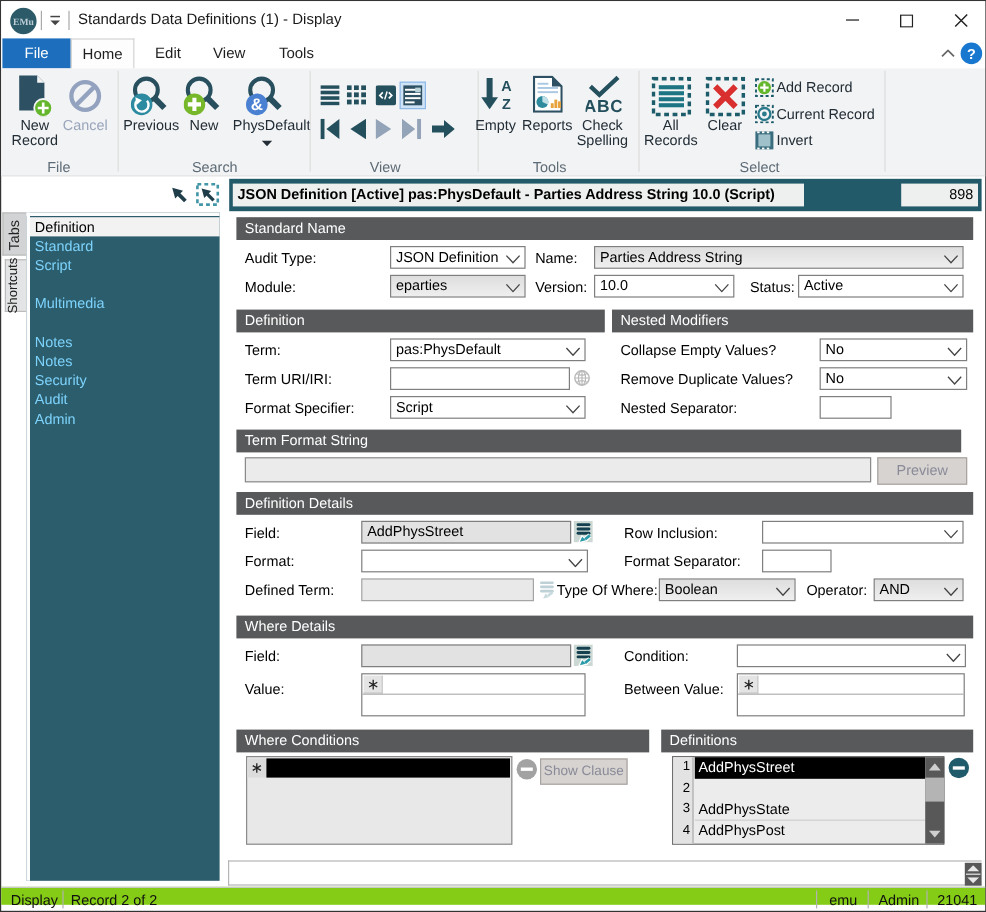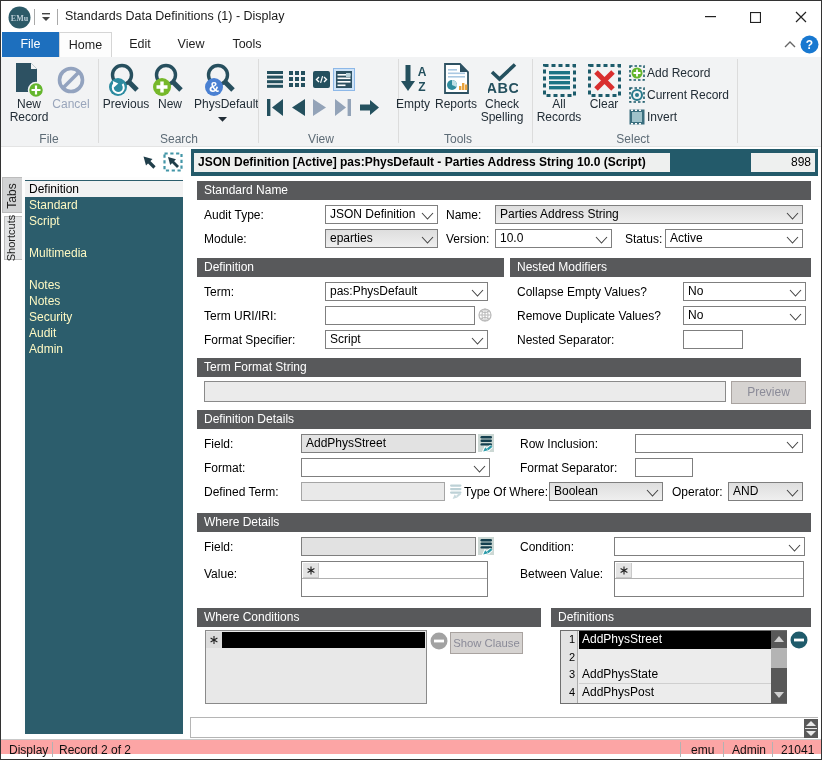--- a/index.html
+++ b/index.html
@@ -15,36 +15,36 @@
 
 #ribbon{position:absolute;left:1px;top:57px;width:820px;height:90px;background:#f2f3f4;border-bottom:1px solid #e4e4e4}
 .gsep{position:absolute;top:2px;width:1px;height:84px;background:#dcdcdc}
 .glabel{position:absolute;top:75px;font-size:12px;color:#5d6b76;text-align:center;white-space:nowrap}
 .blabel{position:absolute;font-size:12px;line-height:12.5px;color:#222d36;text-align:center;white-space:nowrap}
 .blabel.dis{color:#99a5bb}
 
 #vtabs .vtab{position:absolute;background:#d2d3d4;border:1px solid #bcbcbc;border-right:none}
 .vtxt{position:absolute;font-size:12px;color:#222;transform:rotate(-90deg);transform-origin:center;white-space:nowrap}
 #sidebar{position:absolute;left:22px;top:177px;width:161px;height:557px;background:#2c5d6c;border-left:3px solid #fdfdfd;border-top:3px solid #fdfdfd}
-.srow{position:absolute;left:0;width:158px;height:16px;font-size:12px;line-height:16px;color:#fef9c3;padding-left:4px;white-space:nowrap}
+.srow{position:absolute;left:0;width:158px;height:16px;font-size:12px;line-height:16px;color:#7dd3fc;padding-left:4px;white-space:nowrap}
 
 #hdr{position:absolute;left:191px;top:149px;width:627px;height:27px;background:#235a6a}
 #hdr .hbox{position:absolute;top:4px;height:19px;background:#eef0ef}
 
 .sechdr{position:absolute;background:#58595b;color:#fff;font-size:12px;height:19px;line-height:19px;padding-left:7px}
 .lbl{position:absolute;font-size:12px;color:#000;white-space:nowrap}
 .combo{position:absolute;height:19px;border:1px solid #7f7f7f;background:#fff;font-size:12px;line-height:17px;padding-left:4px;white-space:nowrap;overflow:hidden}
 .combo.grey{background:linear-gradient(#dedede,#efefef)}
 .combo svg{position:absolute;right:3px;top:6px}
 .tbox{position:absolute;height:19px;border:1px solid #7f7f7f;background:#fff}
 .mbox{position:absolute;height:36px;border:1px solid #7f7f7f;background:#fff}
 .ast{position:absolute;left:1px;top:1px;width:16px;height:15px;background:#e4e4e4;border-right:1px solid #c9c9c9;border-bottom:1px solid #c9c9c9}
 .btn{position:absolute;background:#d6d3d1;border:1px solid #a9a3a0;font-size:12px;color:#8b8b98;text-align:center}
 
-#status{position:absolute;left:1px;top:739px;width:820px;height:15px;background:#fca5a5;border-top:1px solid #c9c9c9;font-size:12px;color:#111}
+#status{position:absolute;left:1px;top:739px;width:820px;height:15px;background:#84cc16;border-top:1px solid #c9c9c9;font-size:12px;color:#111}
 .ssep{position:absolute;top:2px;width:1px;height:15px;background:#b2b2b2}
 </style></head>
 <body>
 <div id="win"></div>
 
 <div id="title">
   <svg class="abs" style="left:7px;top:5px" width="23" height="23">
       <circle cx="11.5" cy="11.5" r="11" fill="#2c5a68"></circle>
       <text x="11.5" y="15" font-size="8" font-weight="bold" fill="#bccdd6" text-anchor="middle" font-family="Liberation Serif,serif">EMu</text>
     </svg>

